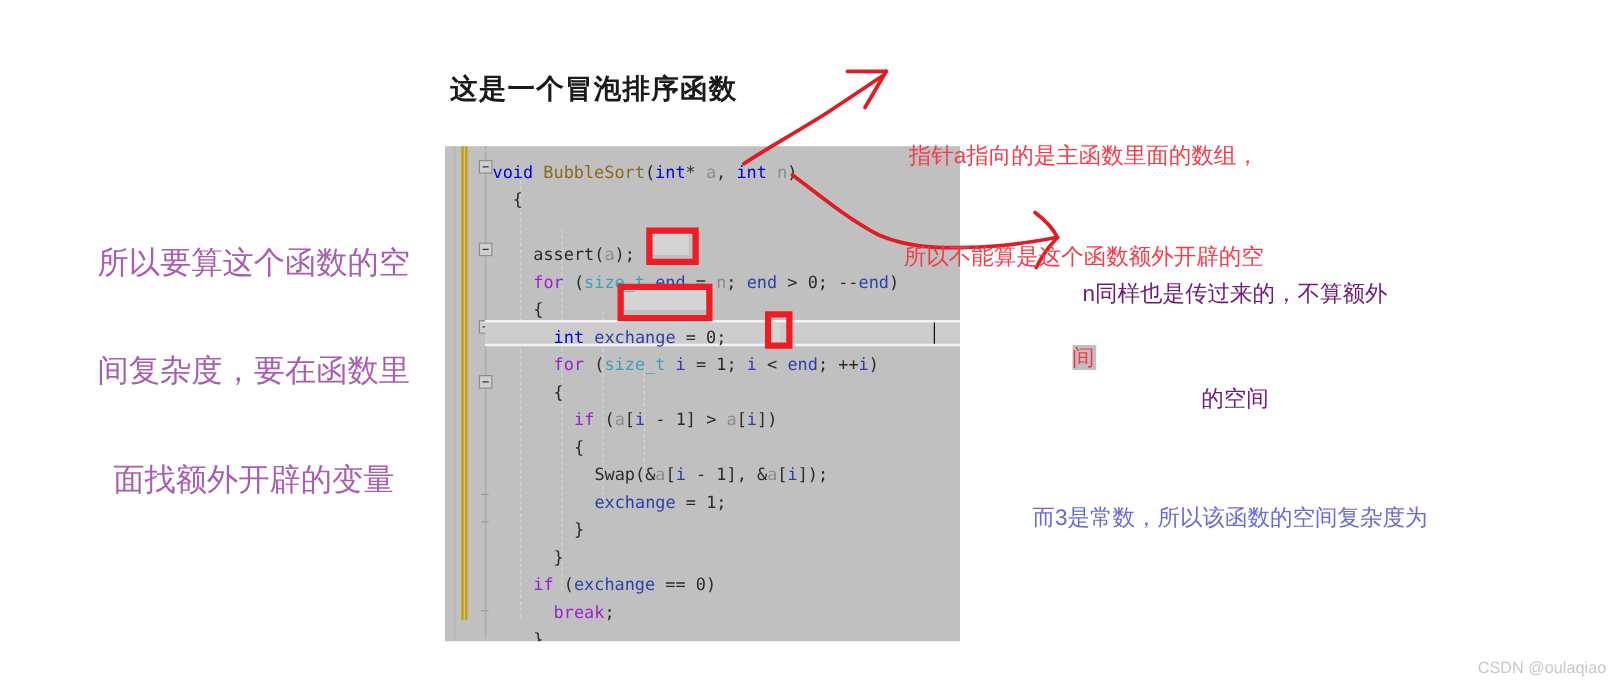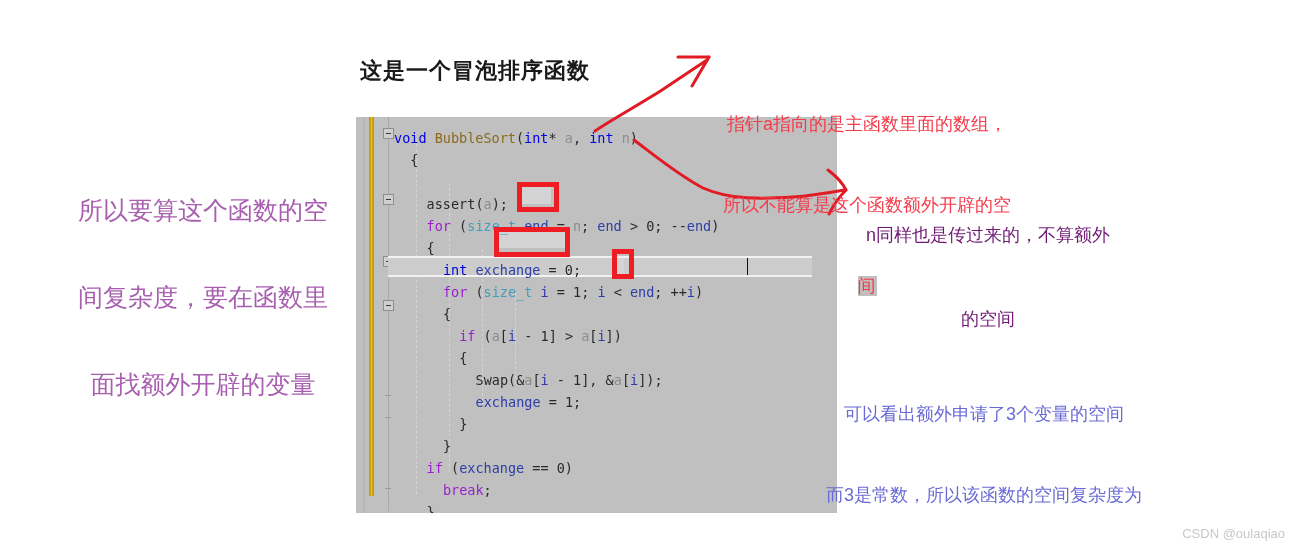--- a/index.html
+++ b/index.html
@@ -25,21 +25,21 @@
     color: #1a1a1a;
     letter-spacing: 1px;
     white-space: nowrap;
   }
 
   
   #code-block {
     position: absolute;
     left: 356px;
     top: 117px;
-    width: 481px;
+    width: 412px;
     height: 396px;
     background: #c0c0c0;
     overflow: hidden;
   }
   
   #gutter-left-line-a {
     position: absolute;
     left: 7px; top: 0; width: 2px; height: 100%;
     background: #b8b8b8;
   }
@@ -263,18 +263,17 @@
   <div>所以不能算是这个函数额外开辟的空</div>
   <div><span class="over-panel">间</span></div>
 </div>
 
 <div class="anno" id="anno-n">
   <div>n同样也是传过来的，不算额外</div>
   <div>的空间</div>
 </div>
 
 <div class="anno" id="anno-bottom">
-  <div>可以看出额外申请了3个变量的空间</div>
   <div>而3是常数，所以该函数的空间复杂度为</div>
   
 </div>
 
 <div id="watermark">CSDN @oulaqiao</div>
 
 </body></html>

